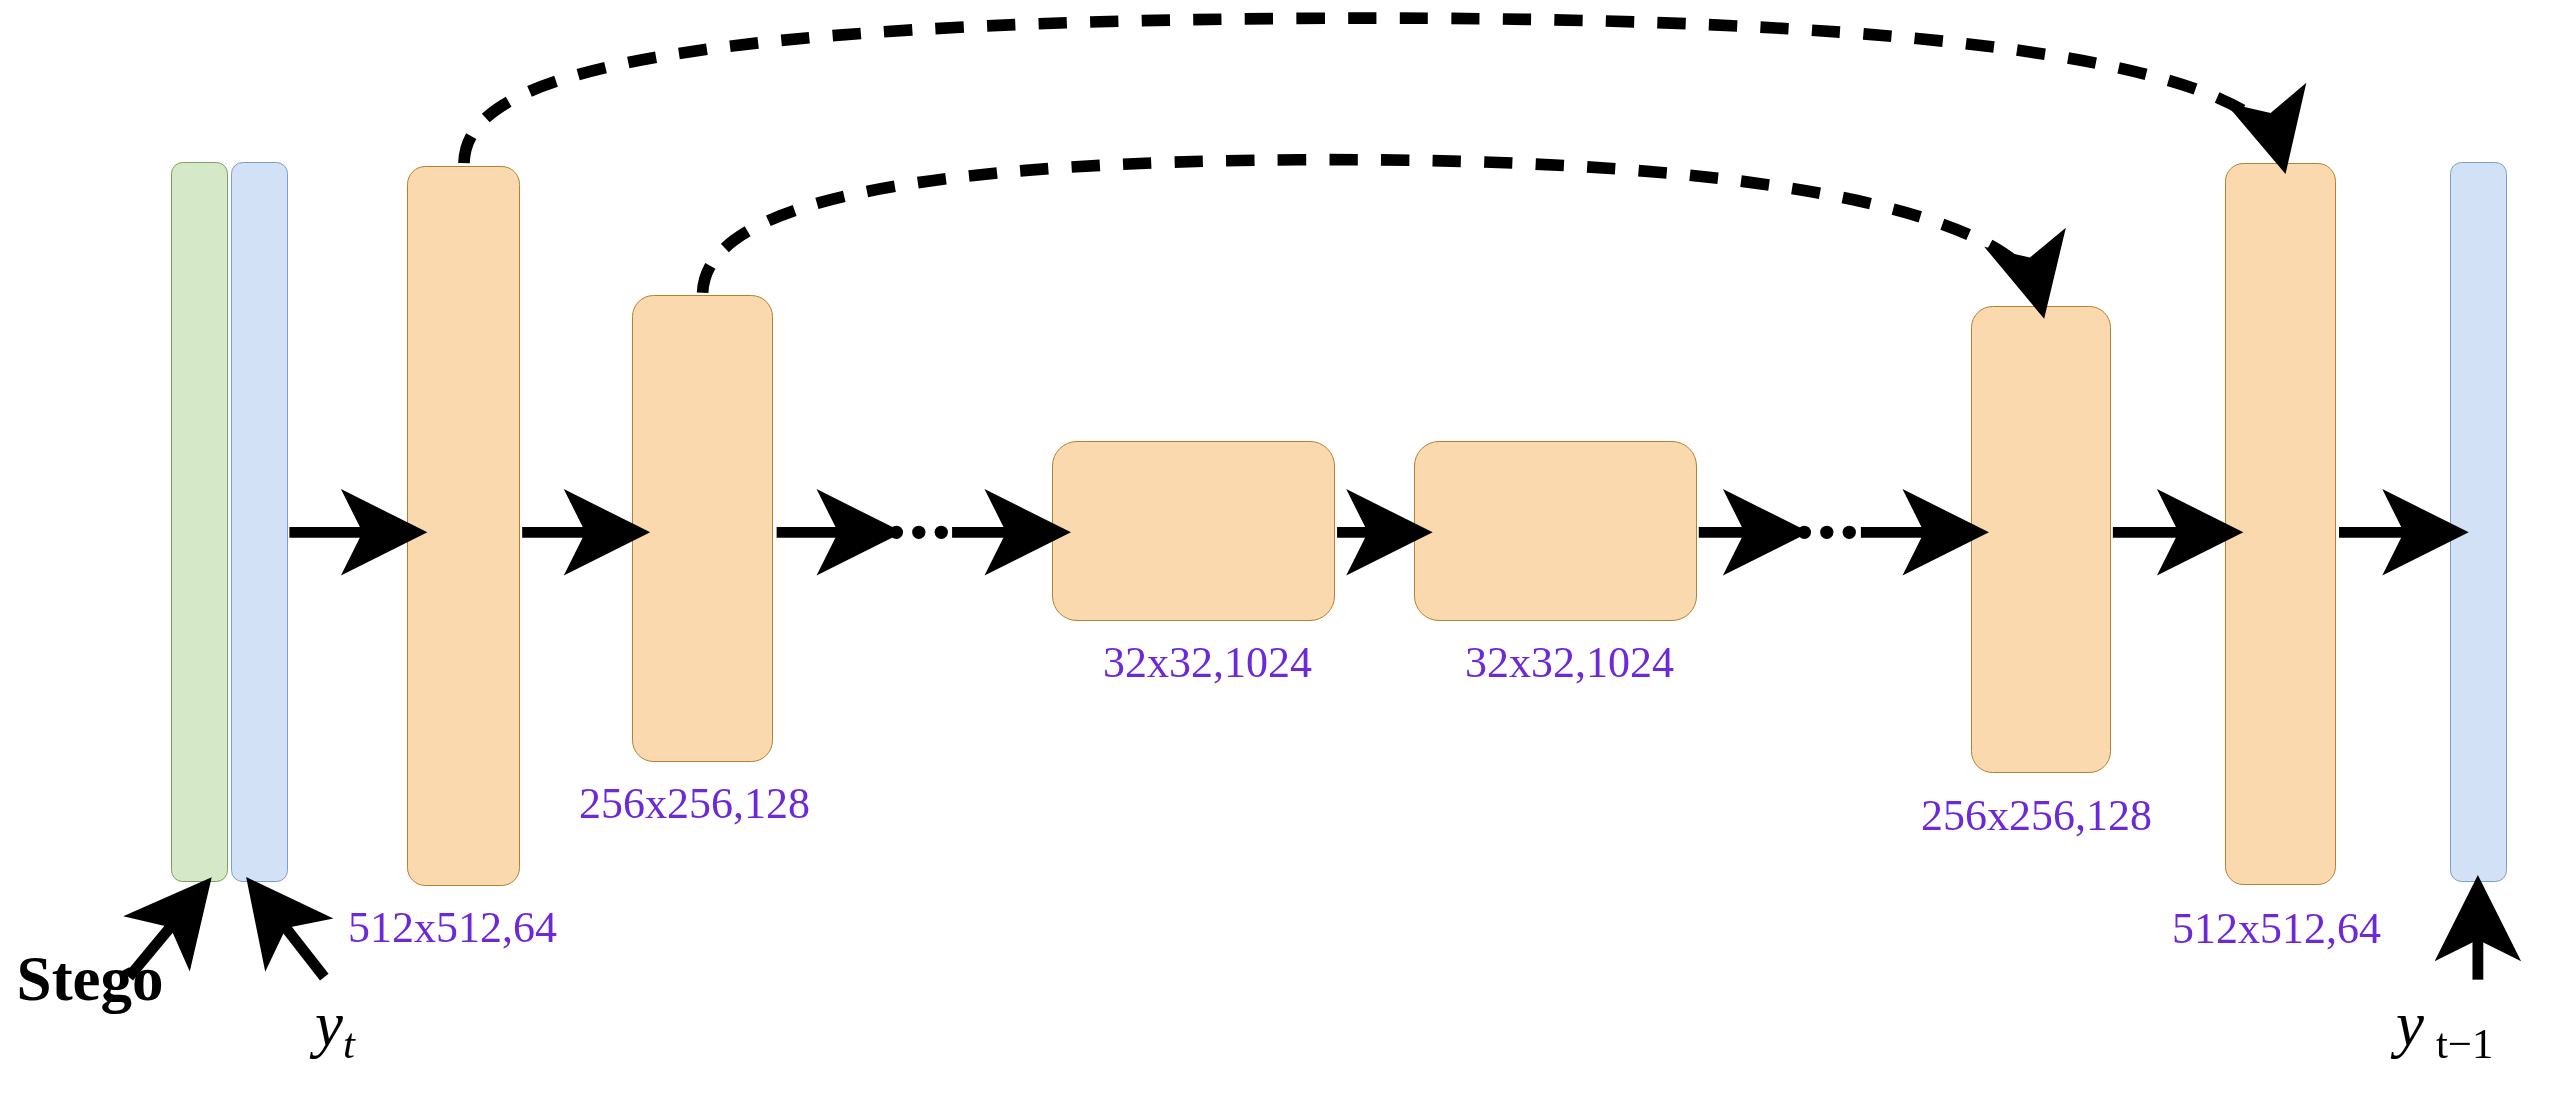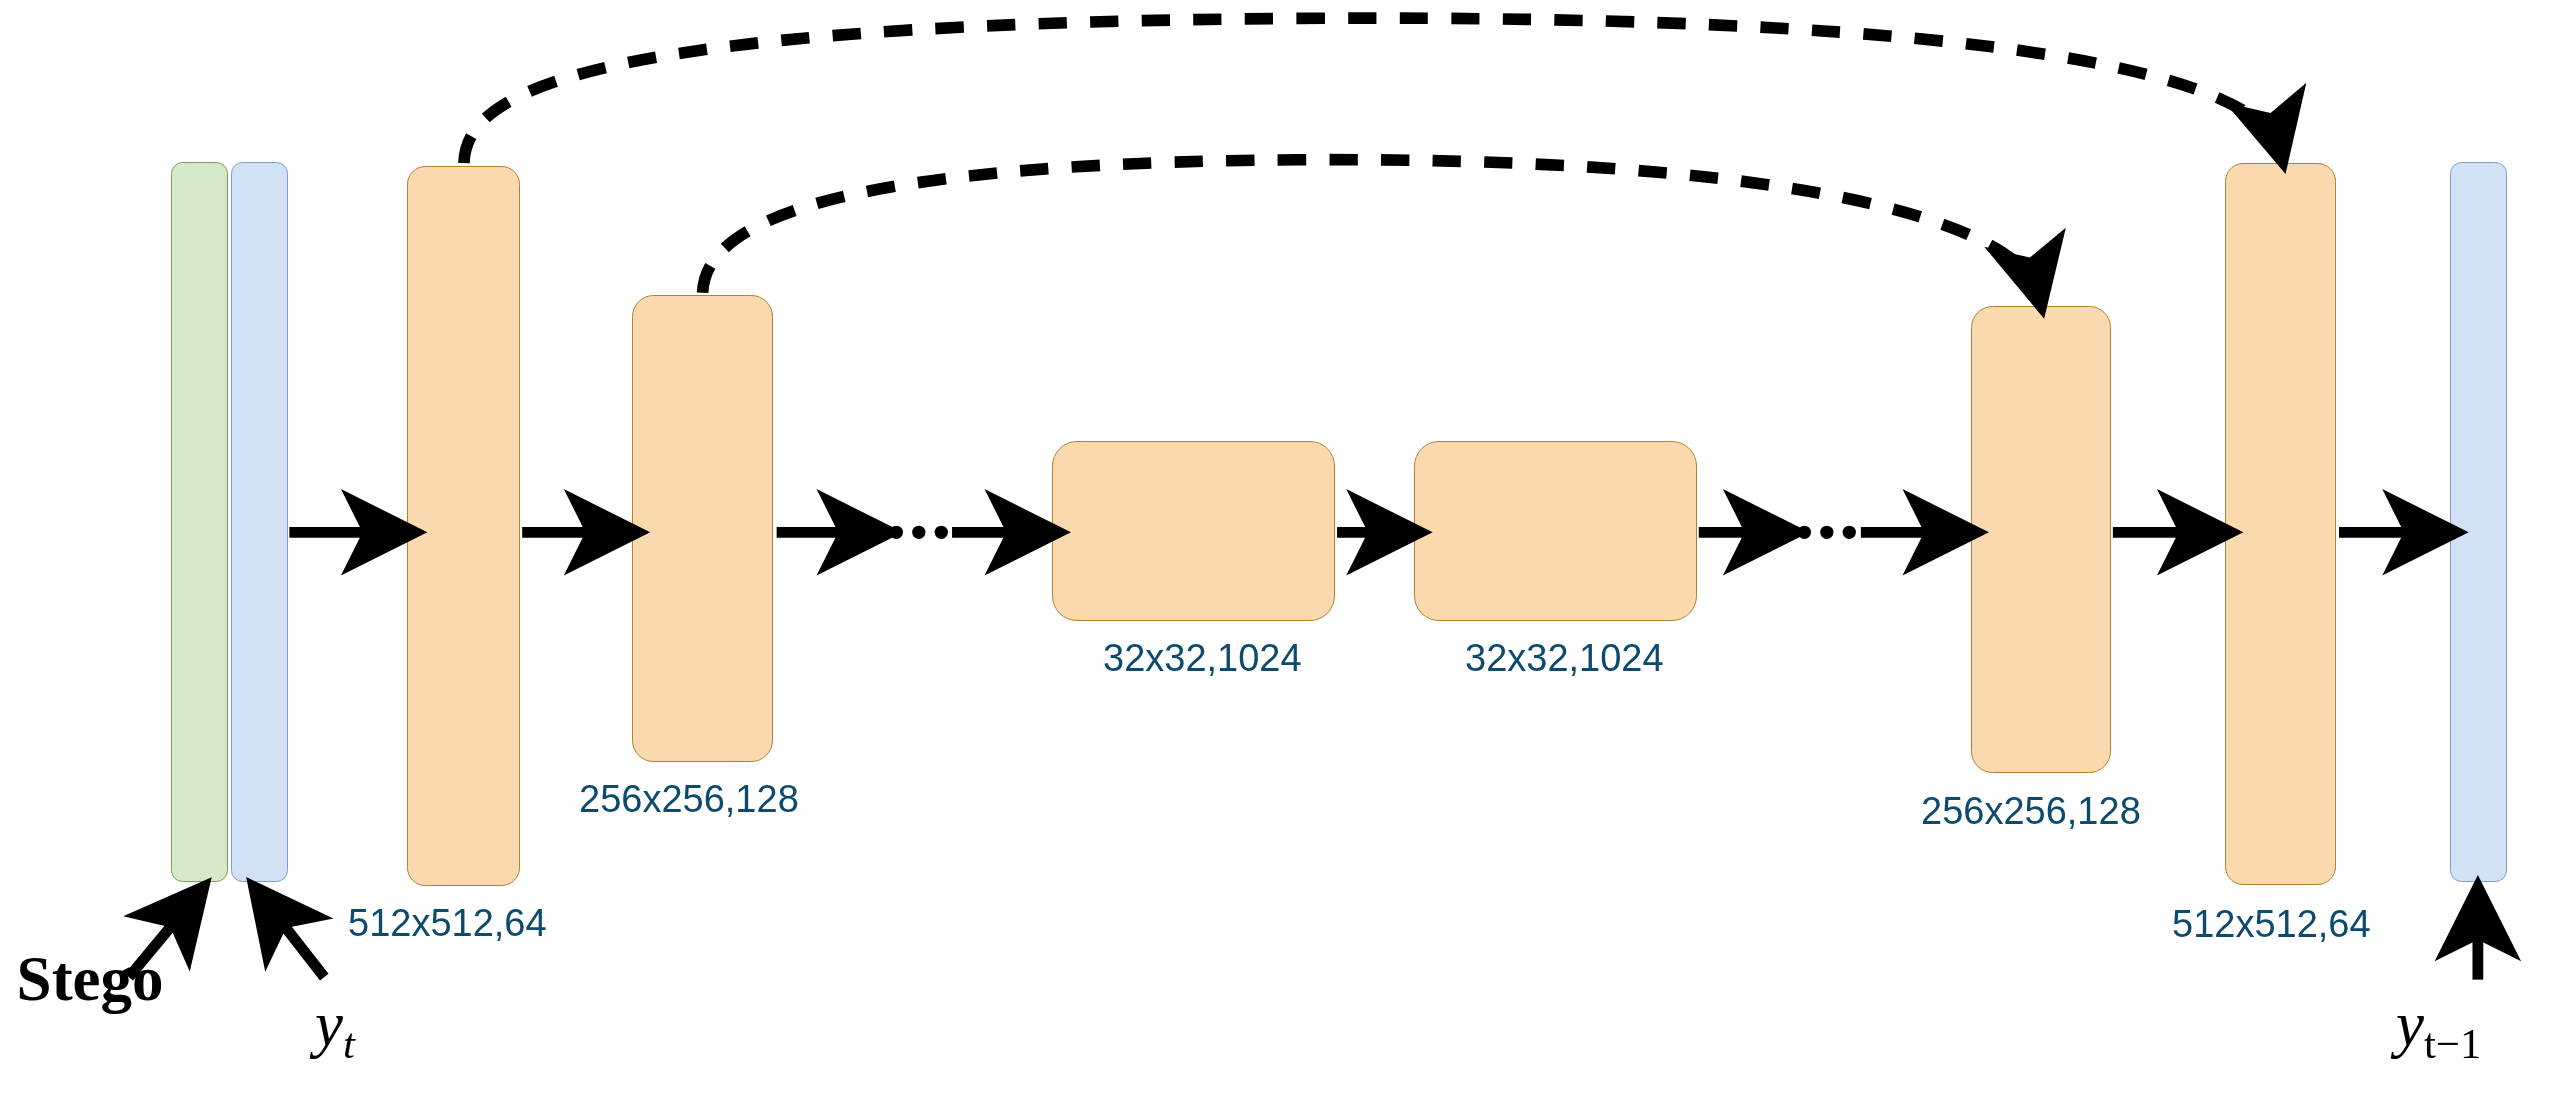--- a/index.html
+++ b/index.html
@@ -1,25 +1,25 @@
 <!DOCTYPE html>
 <html style="font-size:13.3px"><head>
 <meta charset="utf-8">
 <style>
   html,body{margin:0;padding:0;background:#ffffff;}
   body{width:2576px;height:1107px;overflow:hidden;font-family:"Liberation Sans",sans-serif;}
   #stage{position:relative;width:2576px;height:1107px;background:#fff;}
   #svgLayer{position:absolute;left:0;top:0;width:2576px;height:1107px;}
   .blk{position:absolute;box-sizing:border-box;}
-  .lbl{position:absolute;white-space:nowrap;color:#0c4a6e;font-family:Liberation Sans, sans-serif;font-size:38px;letter-spacing:0px;}
+  .lbl{position:absolute;white-space:nowrap;color:#6d28d9;font-family:Liberation Serif, serif;font-size:44px;letter-spacing:0px;}
   .mathlbl{position:absolute;white-space:nowrap;color:#000;font-family:"Liberation Serif",serif;font-size:63px;}
   .serif{position:absolute;white-space:nowrap;color:#000;font-family:"Liberation Serif",serif;font-size:63px;}
   .mi{font-style:italic;}
   .sub{font-size:0.68em;font-style:italic;vertical-align:-0.30em;}
-  .subn{font-size:0.68em;font-style:normal;vertical-align:-0.30em;}
+  .subn{font-size:0.68em;font-style:normal;vertical-align:-0.30em;margin-left:12px;}
 </style>
 </head>
 <body>
 
 <div id="stage">
 
   <div class="blk" style="left:171px;top:162px;width:57px;height:720px;border-radius:11.6px;background:#d5e8c8;border:1.7px solid #7aa05f;"></div>
 
   <div class="blk" style="left:231px;top:162px;width:57px;height:720px;border-radius:11.6px;background:#d3e1f7;border:1.7px solid #7b9fc9;"></div>
 

